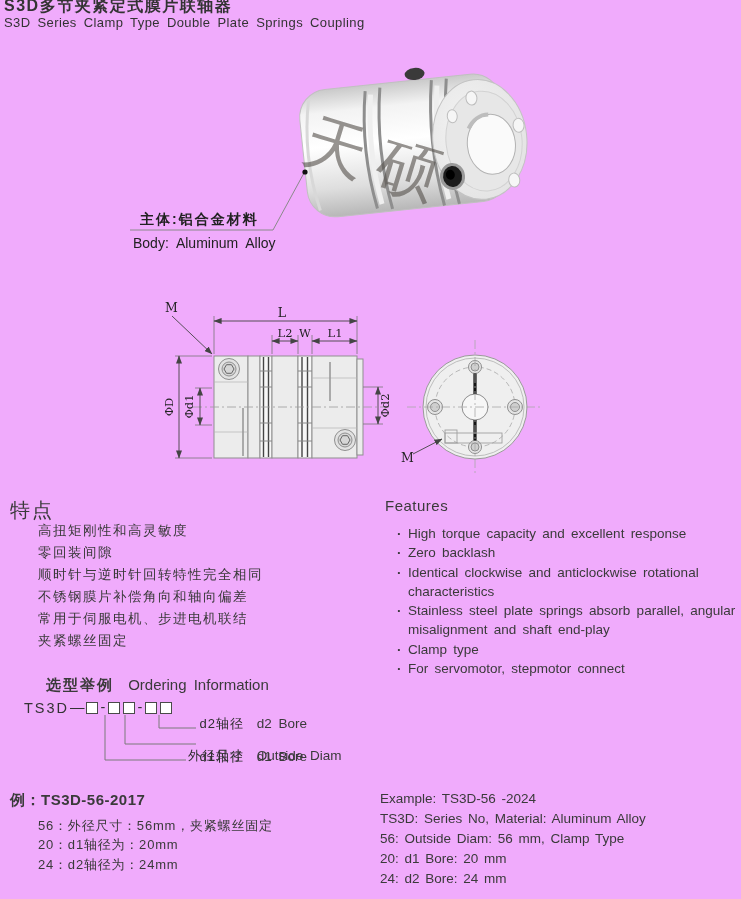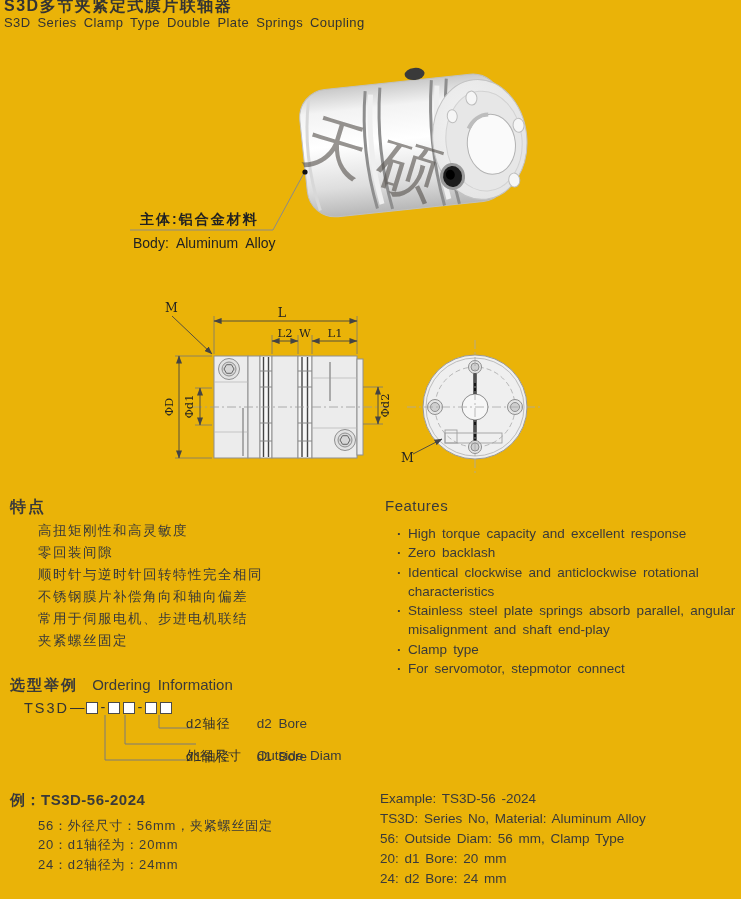--- a/index.html
+++ b/index.html
@@ -1,49 +1,49 @@
 <!DOCTYPE html>
 <html><head>
 <meta charset="utf-8">
 <style>
   html,body{margin:0;padding:0;background:#fff;}
-  .page{position:relative;width:741px;height:899px;background:#eab308;overflow:hidden;
+  .page{position:relative;width:741px;height:899px;background:#f0abfc;overflow:hidden;
         font-family:"Liberation Sans",sans-serif;color:#3a3a3a;}
   
   .title-cn{position:absolute;left:4px;top:-4px;font-size:16px;font-weight:bold;letter-spacing:1.5px;color:#333;}
   .title-en{position:absolute;left:4px;top:15px;font-size:13px;letter-spacing:.4px;word-spacing:3px;color:#333;}
   
   .photo-svg{position:absolute;left:118px;top:55px;}
   .body-label-cn{position:absolute;left:140px;top:211px;font-size:14px;font-weight:bold;letter-spacing:2px;color:#222;}
   .body-label-en{position:absolute;left:133px;top:235px;font-size:14px;word-spacing:4px;color:#222;}
   
   .drawing-svg{position:absolute;left:145px;top:283px;}
   .dimtxt{font-family:"DejaVu Serif",serif;font-size:12.5px;fill:#222;}
   .dimtxt.sm{font-size:11.5px;}
   
-  .feat-cn-h{position:absolute;left:10px;top:497px;font-size:16px;font-weight:bold;letter-spacing:2px;}
+  .feat-cn-h{position:absolute;left:10px;top:497px;font-size:20px;font-weight:normal;letter-spacing:2px;}
   .feat-cn-list{position:absolute;left:38px;top:520px;font-size:13.5px;letter-spacing:1.5px;line-height:22px;
                 list-style:none;margin:0;padding:0;}
   .feat-en-h{position:absolute;left:385px;top:497px;font-size:15px;letter-spacing:.5px;}
   .feat-en-list{position:absolute;left:397px;top:524px;width:344px;font-size:13.5px;line-height:19.3px;
                 word-spacing:2.5px;list-style:none;margin:0;padding:0;}
   .feat-en-list li{position:relative;padding-left:11px;}
   .feat-en-list li::before{content:"\00B7";position:absolute;left:0;font-weight:bold;}
   
   .ord-h{position:absolute;left:10px;top:676px;font-size:15px;}
-  .ord-h .cn{font-weight:bold;letter-spacing:2px;}
+  .ord-h .cn{font-weight:bold;letter-spacing:2px;margin-left:36px;}
   .ord-h .en{margin-left:10px;word-spacing:3px;margin-top:24px;}
   .ord-code{position:absolute;left:24px;top:699px;display:flex;align-items:center;font-size:14.5px;color:#333;}
   .ord-code .pfx{letter-spacing:2px;}
   .ord-code .dash{margin:0 0 2px 1px;}
   .ord-code .hy{margin:0 1px 2px 1px;}
   .ord-box{display:inline-block;width:10px;height:10px;border:1.5px solid #4a4a4a;margin:0 1.5px;background:#fff;}
   .ord-svg{position:absolute;left:0;top:672px;}
   .ord-row{position:absolute;left:186px;width:260px;font-size:13px;white-space:nowrap;}
-  .ord-row .cn{display:inline-block;width:58px;text-align:left;letter-spacing:1px;color:#2e2e2e;}
+  .ord-row .cn{display:inline-block;width:58px;text-align:right;letter-spacing:1px;color:#2e2e2e;}
   .ord-row .en{margin-left:9px;font-size:13.5px;word-spacing:3px;}
   .ord-row.r1{top:715px;} .ord-row.r2{top:748px;} .ord-row.r3{top:747px;}
   
   .ex-cn-h{position:absolute;left:10px;top:791px;font-size:15px;font-weight:bold;letter-spacing:.5px;}
   .ex-cn-list{position:absolute;left:38px;top:816px;font-size:13px;letter-spacing:.8px;line-height:19.3px;
               list-style:none;margin:0;padding:0;}
   .ex-en-list{position:absolute;left:380px;top:789px;font-size:13.5px;line-height:20px;word-spacing:2px;
               list-style:none;margin:0;padding:0;}
 </style>
 </head>
@@ -284,21 +284,21 @@
   </div>
   <div class="ord-row r2">
     <span class="cn">d1轴径</span>
     <span class="en">d1  Bore</span>
   </div>
   <div class="ord-row r3">
     <span class="cn">外径尺寸</span>
     <span class="en">Outside  Diam</span>
   </div>
 
-  <div class="ex-cn-h">例：TS3D-56-2024</div>
+  <div class="ex-cn-h">例：TS3D-56-2017</div>
   <ul class="ex-cn-list">
     <li>56：外径尺寸：56mm，夹紧螺丝固定</li>
     <li>20：d1轴径为：20mm</li>
     <li>24：d2轴径为：24mm</li>
   </ul>
 
   <ul class="ex-en-list">
     <li>Example: TS3D-56 -2024</li>
     <li>TS3D: Series  No, Material: Aluminum  Alloy</li>
     <li>56: Outside  Diam: 56 mm, Clamp  Type</li>

